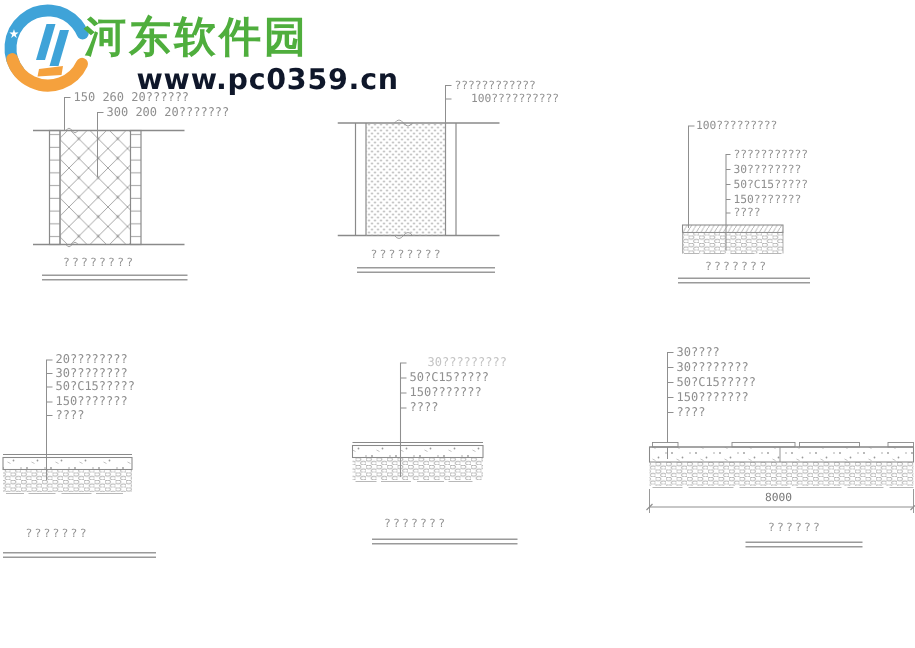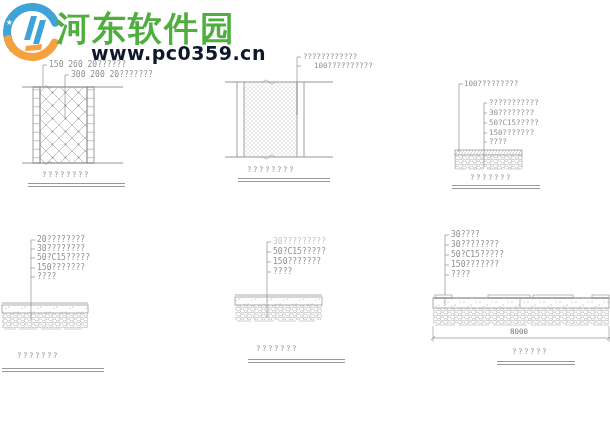--- a/index.html
+++ b/index.html
@@ -3,28 +3,28 @@
 <meta charset="utf-8">
 <style>
   html,body{margin:0;padding:0;background:#fff;}
   #stage{position:relative;width:610px;height:432px;background:#ffffff;overflow:hidden;
          font-family:"DejaVu Sans Mono",monospace;}
   .panel{position:absolute;}
   .panel svg{position:absolute;left:0;top:0;}
   .ann{position:absolute;font:8px/1 "DejaVu Sans Mono",monospace;color:#8f8f8f;
        letter-spacing:0;white-space:nowrap;}
   .ann.sm{font-size:7.5px;}
-  .ann.faint{color:#c4c4c4;}
+  .ann.faint{color:#c4c4c4;margin-left:12px;}
   .cap{position:absolute;font:7.5px/1 "DejaVu Sans Mono",monospace;color:#909090;
        letter-spacing:1.5px;white-space:nowrap;}
   .dul{position:absolute;height:2px;border-top:1px solid #9a9a9a;border-bottom:1px solid #9a9a9a;}
   .dim{position:absolute;font:7.5px/1 "DejaVu Sans Mono",monospace;color:#777;white-space:nowrap;}
   
   #site-name{position:absolute;left:56px;top:6px;
-     font-family:"DejaVu Sans",sans-serif;font-weight:bold;font-size:34px;
+     font-family:"DejaVu Sans",sans-serif;font-weight:bold;font-size:28px;
      color:#4fae3d;letter-spacing:2px;}
   #site-url{position:absolute;left:91px;top:42px;
      font-family:"DejaVu Sans",sans-serif;font-weight:bold;font-size:19px;
      color:#0f172a;letter-spacing:.5px;}
   #logo{position:absolute;left:0;top:0;}
 </style>
 </head>
 <body>
 
 <div id="stage">

